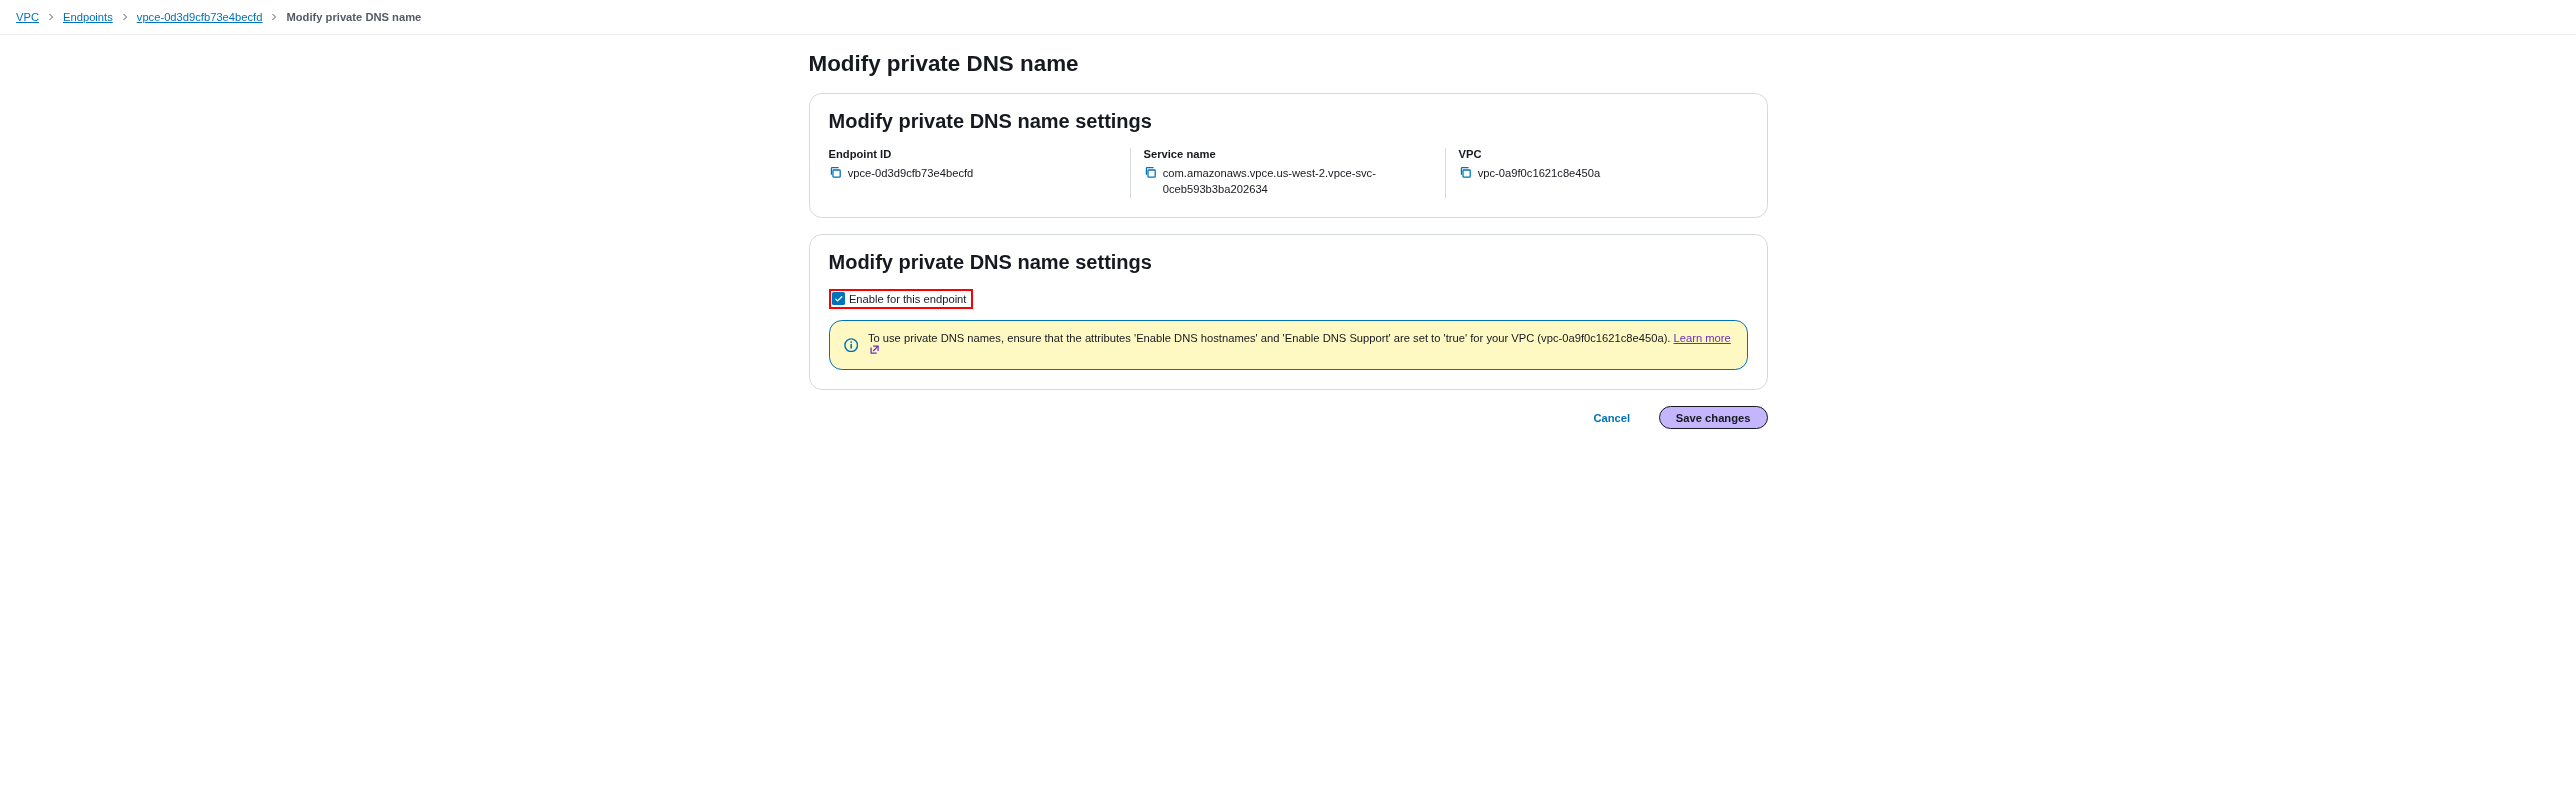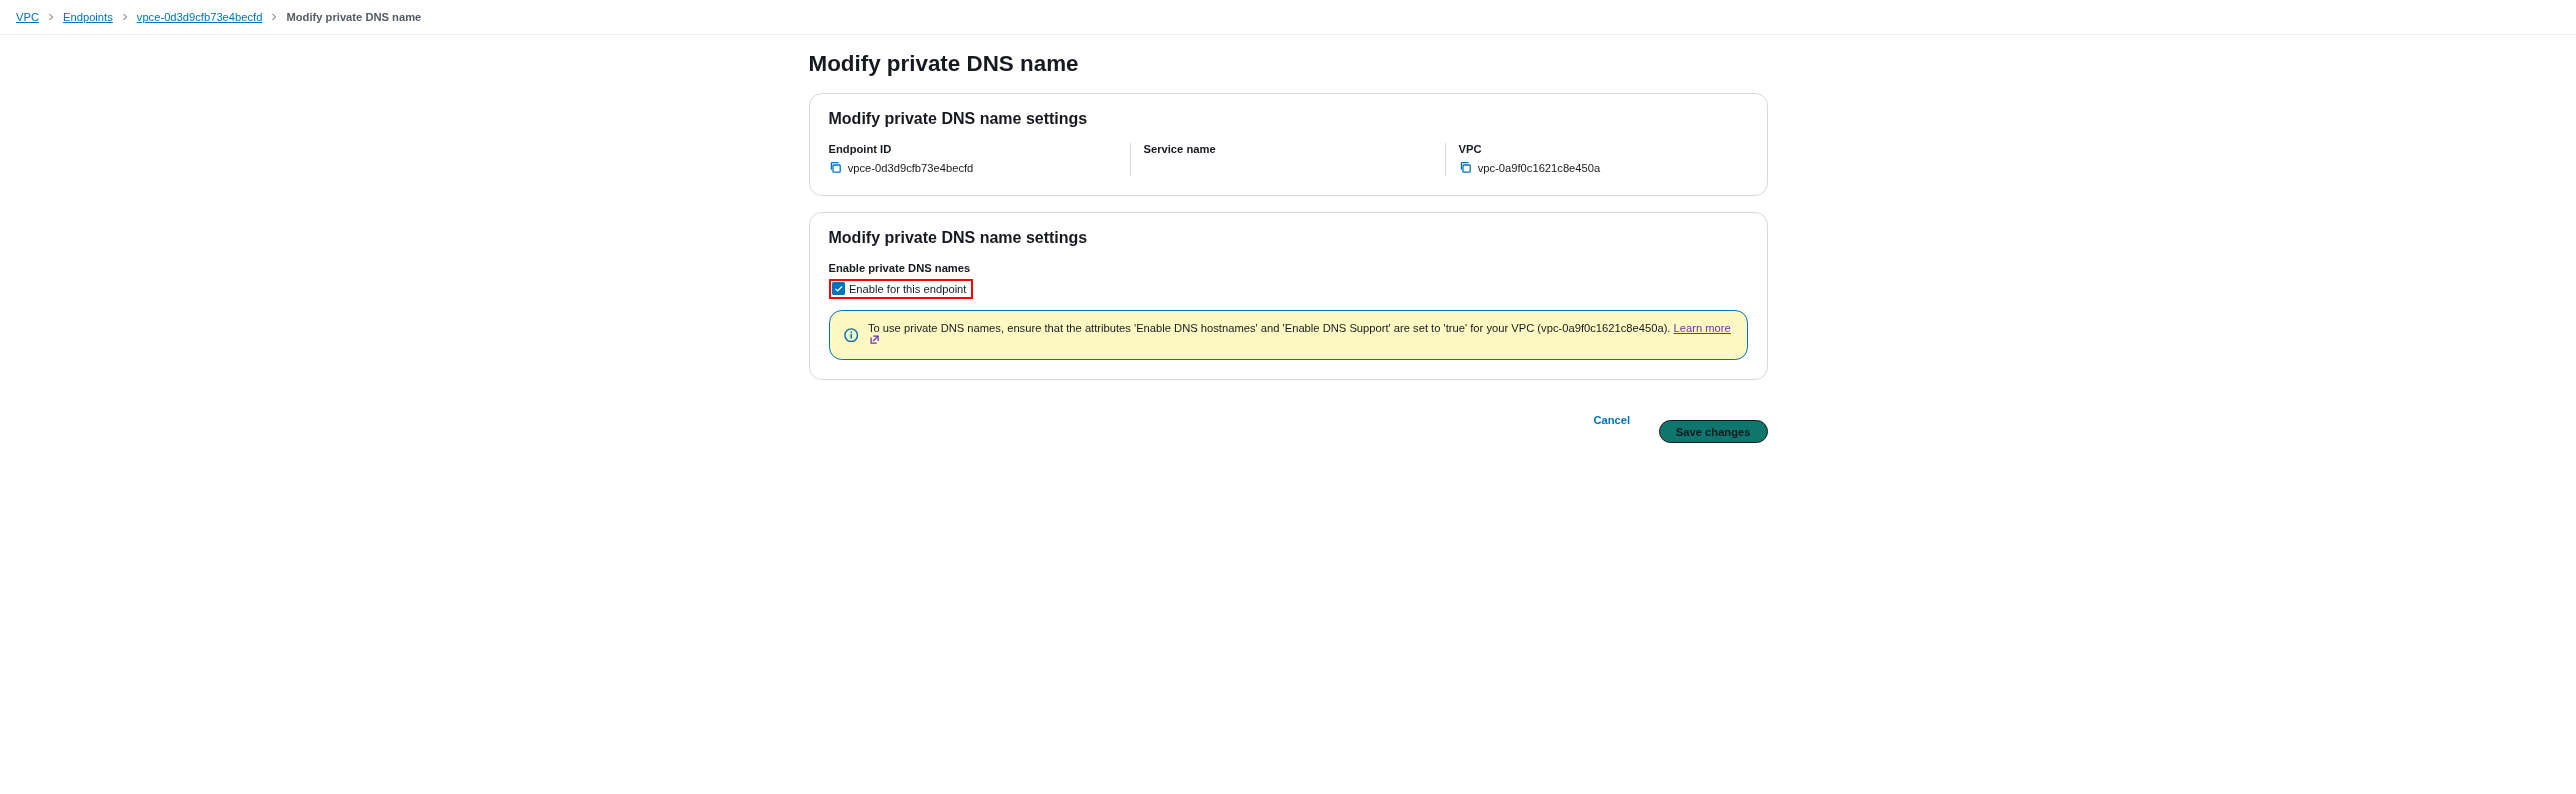--- a/index.html
+++ b/index.html
@@ -45,21 +45,21 @@
       margin-bottom: 16px;
     }
     .panel {
       border: 0.8px solid #d5dbdb;
       border-radius: 12.8px;
       padding: 16px 19px 19px 19px;
       margin-bottom: 16px;
       background: #ffffff;
     }
     .panel-title {
-      font-size: 16px;
+      font-size: 20px;
       font-weight: 700;
       color: #16191f;
       margin-bottom: 14.4px;
     }
     .detail-row {
       display: flex;
       gap: 12px;
     }
     .detail-col {
       flex: 1;
@@ -167,24 +167,23 @@
       padding: 4.8px 16px;
       border-radius: 16px;
       cursor: pointer;
       border: none;
     }
     .btn-cancel {
       background: transparent;
       color: #0073bb;
     }
     .btn-save {
-      background: #0f766e;
+      background: #c4b5fd;
       color: #16191f;
       border: 0.8px solid #16191f;
-      margin-top: 24px;
     }
   </style>
 </head>
 <body>
 
 <nav class="breadcrumb">
   <a>VPC</a>
   <span class="chevron">
     <svg width="8" height="8" viewBox="0 0 16 16" fill="none">
         <path d="M5 2l6 6-6 6" stroke="#545b64" stroke-width="2" fill="none"></path>
@@ -218,39 +217,47 @@
             <svg width="12.8" height="12.8" viewBox="0 0 16 16">
                 <rect x="5" y="5" width="9" height="9" rx="1" fill="none" stroke="#0073bb" stroke-width="1.6"></rect>
                 <path d="M3 11V3a1 1 0 0 1 1-1h8" fill="none" stroke="#0073bb" stroke-width="1.6"></path>
               </svg>
           </span>
           <span class="detail-value-text">vpce-0d3d9cfb73e4becfd</span>
         </div>
       </div>
       <div class="detail-col with-divider">
         <div class="detail-label">Service name</div>
+        <div class="detail-value">
+          <span class="copy-icon">
+            <svg width="12.8" height="12.8" viewBox="0 0 16 16">
+                <rect x="5" y="5" width="9" height="9" rx="1" fill="none" stroke="#0073bb" stroke-width="1.6"></rect>
+                <path d="M3 11V3a1 1 0 0 1 1-1h8" fill="none" stroke="#0073bb" stroke-width="1.6"></path>
+              </svg>
+          </span>
+          <span class="detail-value-text">com.amazonaws.vpce.us-west-2.vpce-svc-0ceb593b3ba202634</span>
+        </div>
       </div>
       <div class="detail-col with-divider">
         <div class="detail-label">VPC</div>
         <div class="detail-value">
           <span class="copy-icon">
             <svg width="12.8" height="12.8" viewBox="0 0 16 16">
                 <rect x="5" y="5" width="9" height="9" rx="1" fill="none" stroke="#0073bb" stroke-width="1.6"></rect>
                 <path d="M3 11V3a1 1 0 0 1 1-1h8" fill="none" stroke="#0073bb" stroke-width="1.6"></path>
               </svg>
           </span>
           <span class="detail-value-text">vpc-0a9f0c1621c8e450a</span>
         </div>
       </div>
     </div>
   </section>
 
   <section class="panel">
     <h2 class="panel-title">Modify private DNS name settings</h2>
-    <div class="field-label">Enable private DNS names</div>
     <div class="checkbox-wrapper">
       <span class="checkbox">
         <svg width="9.6" height="9.6" viewBox="0 0 16 16">
             <path d="M3 8.5l3 3 7-7" stroke="#ffffff" stroke-width="2.2" fill="none" stroke-linecap="round" stroke-linejoin="round"></path>
           </svg>
       </span>
       <span class="checkbox-label">Enable for this endpoint</span>
     </div>
 
     <div class="info-box">

